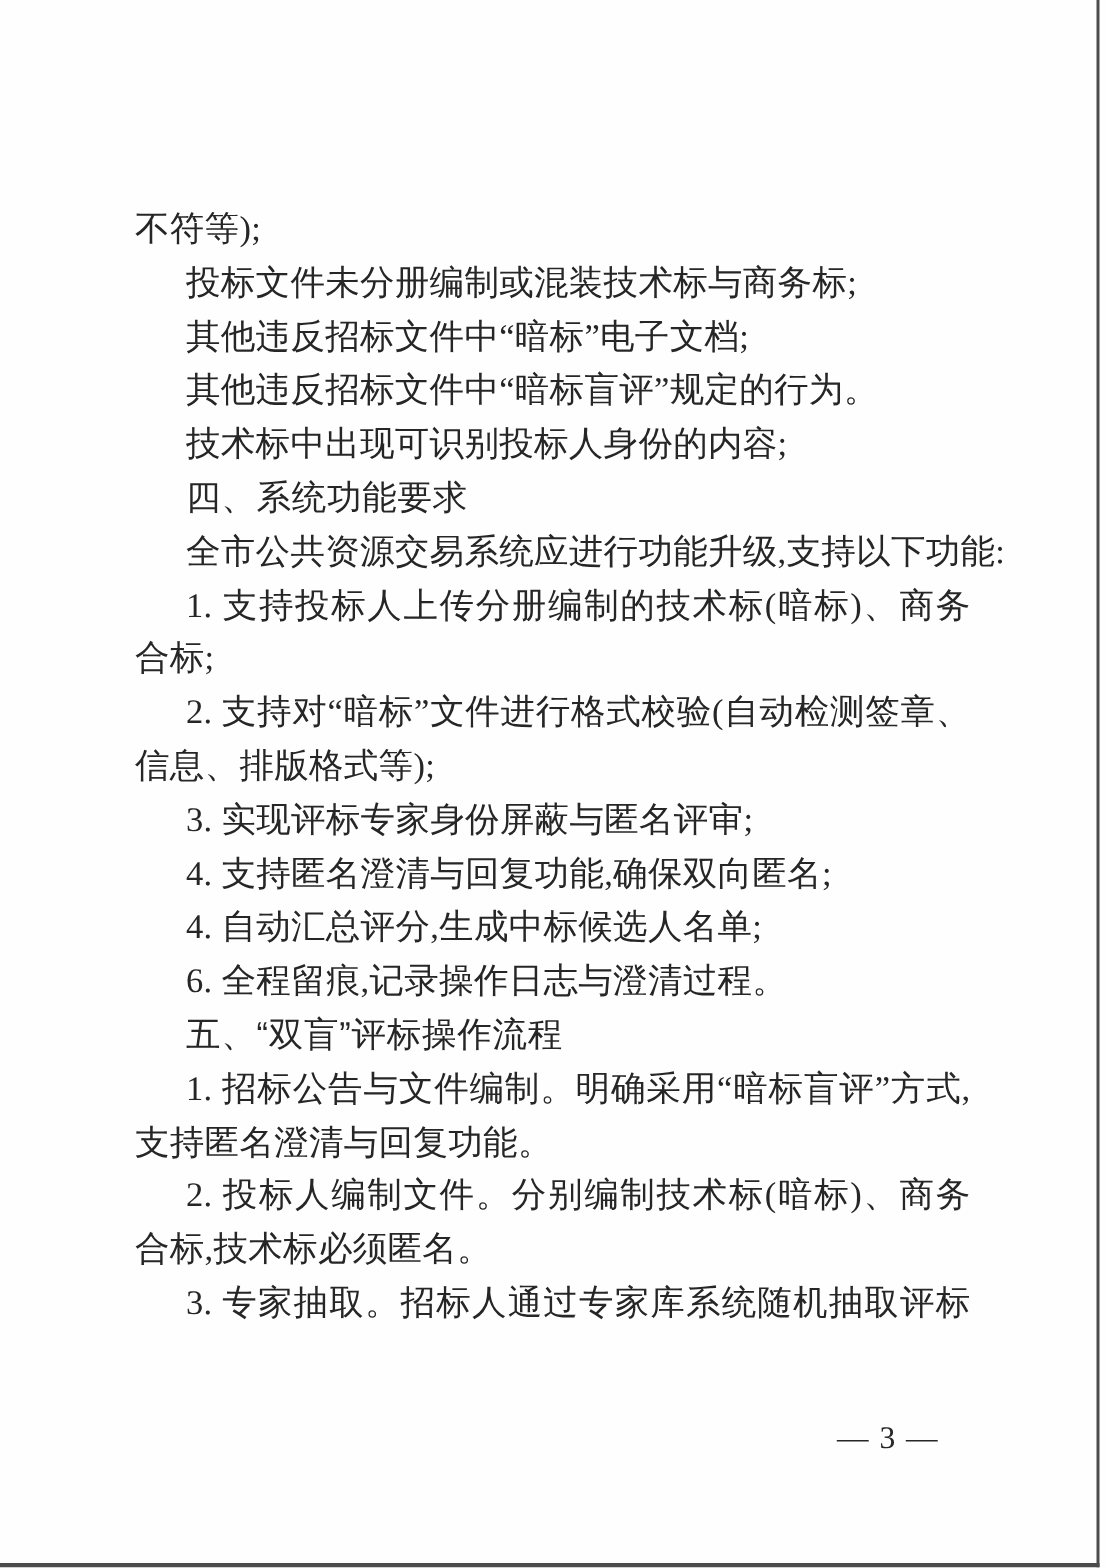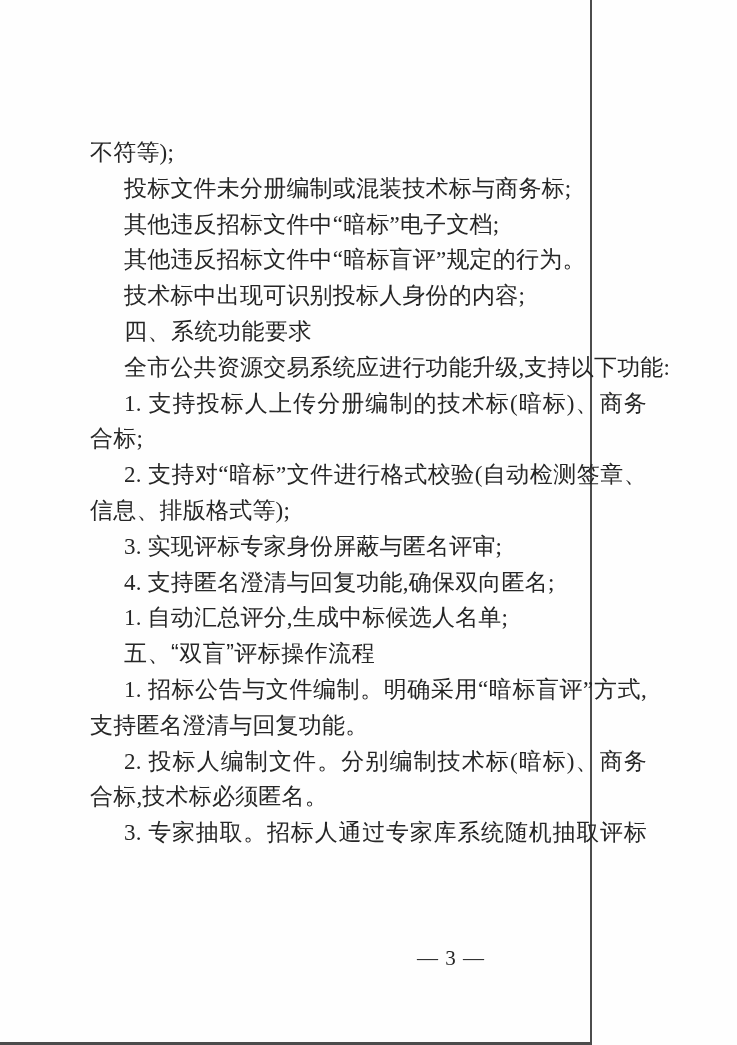--- a/index.html
+++ b/index.html
@@ -10,21 +10,21 @@
   * { margin: 0; padding: 0; box-sizing: border-box; }
   html, body {
     width: 737px;
     height: 1045px;
     background: var(--bg-color);
     overflow: hidden;
     font-family: "Liberation Serif", "DejaVu Serif", serif;
   }
   .page {
     position: relative;
-    width: 592px;
+    width: 733px;
     height: 1045px;
     background: var(--bg-color);
     border-right: 2px solid var(--border-color);
     border-bottom: 3px solid var(--border-color);
   }
   .doc-body {
     position: absolute;
     left: 90px;
     top: 135px;
     width: 557px;
@@ -69,21 +69,22 @@
       <div class="line indent">其他违反招标文件中“暗标盲评”规定的行为。</div>
       <div class="line indent">技术标中出现可识别投标人身份的内容;</div>
       <div class="line indent heading">四、系统功能要求</div>
       <div class="line indent">全市公共资源交易系统应进行功能升级,支持以下功能:</div>
       <div class="line indent fill">1. 支持投标人上传分册编制的技术标(暗标)、商务标、综</div>
       <div class="line">合标;</div>
       <div class="line indent fill">2. 支持对“暗标”文件进行格式校验(自动检测签章、身份</div>
       <div class="line">信息、排版格式等);</div>
       <div class="line indent">3. 实现评标专家身份屏蔽与匿名评审;</div>
       <div class="line indent">4. 支持匿名澄清与回复功能,确保双向匿名;</div>
-      <div class="line indent">1. 自动汇总评分,生成中标候选人名单;</div>
+      <div class="line indent">4. 自动汇总评分,生成中标候选人名单;</div>
+      <div class="line indent">6. 全程留痕,记录操作日志与澄清过程。</div>
       <div class="line indent heading">五、“双盲”评标操作流程</div>
       <div class="line indent fill">1. 招标公告与文件编制。明确采用“暗标盲评”方式,并在</div>
       <div class="line">支持匿名澄清与回复功能。</div>
       <div class="line indent fill">2. 投标人编制文件。分别编制技术标(暗标)、商务标、综</div>
       <div class="line">合标,技术标必须匿名。</div>
       <div class="line indent fill">3. 专家抽取。招标人通过专家库系统随机抽取评标专家,系</div>
     </div>
   <div class="page-number">— 3 —</div>
 </div>
 

